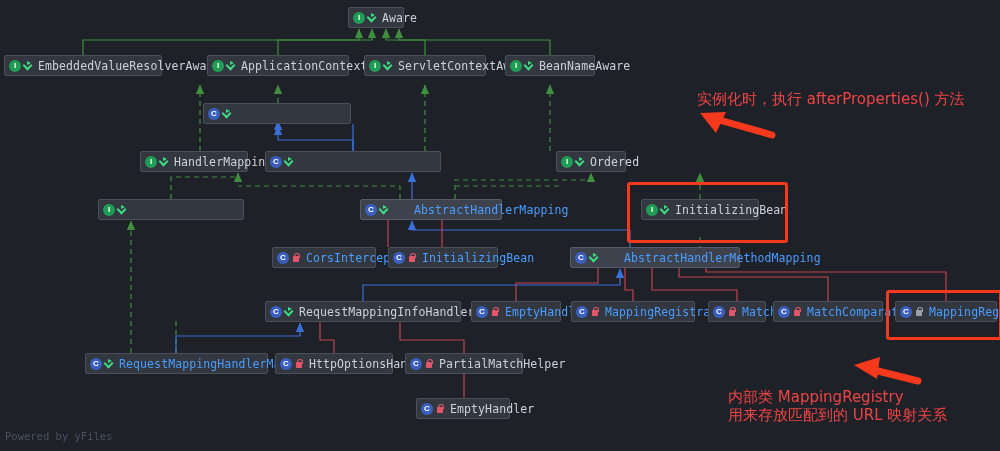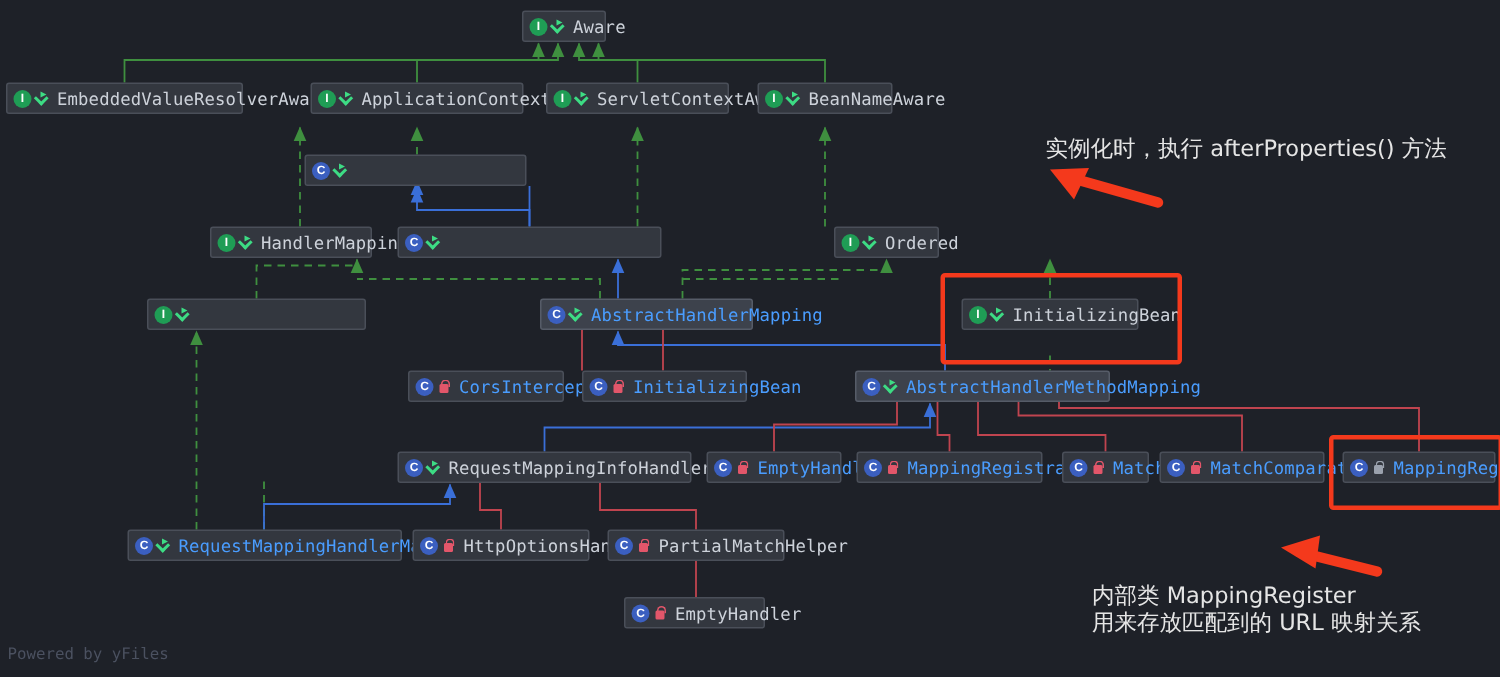--- a/index.html
+++ b/index.html
@@ -4,42 +4,42 @@
 <style>
   html,body{margin:0;padding:0;background:#1e2128;}
   #stage{position:relative;width:1000px;height:451px;background:#1e2128;overflow:hidden;
          font-family:"DejaVu Sans Mono","Liberation Mono",monospace;}
   #edges{position:absolute;left:0;top:0;width:1000px;height:451px;}
   .node{position:absolute;display:flex;align-items:center;box-sizing:border-box;
         height:21px;padding:0 7px 0 4px;border-radius:2px;
         background:#33373f;border:1px solid #4a4f59;white-space:nowrap;z-index:5;}
   .node.sel{background:#3d424c;border-color:#565c68;}
   .node .lbl{font-size:11.5px;letter-spacing:.1px;color:#cdd2da;}
-  .node.sel .lbl{color:#4a9dff;}
+  .node.sel .lbl{color:#4a9dff;margin-left:20px;}
   .node.bluetext .lbl{color:#4a9dff;}
   .ic{width:12px;height:12px;border-radius:50%;margin-right:2px;flex:none;
       display:flex;align-items:center;justify-content:center;
       font-size:8px;font-weight:bold;color:#fff;font-family:"Liberation Sans",sans-serif;}
   .ic.i{background:#1f9d55;}
   .ic.c{background:#3b5fc0;}
   .mk{width:10px;height:12px;margin-right:5px;flex:none;position:relative;}
   .mk.hook::before{content:"";position:absolute;left:1px;top:2px;width:5px;height:5px;
        border-left:2px solid #3ddc84;border-bottom:2px solid #3ddc84;transform:rotate(-45deg);}
   .mk.hook::after{content:"";position:absolute;left:4px;top:1px;width:0;height:0;
        border-left:4px solid #3ddc84;border-top:2px solid transparent;border-bottom:2px solid transparent;}
   .mk.lock::before{content:"";position:absolute;left:2px;top:4px;width:6px;height:6px;
        background:#e2566a;border-radius:1px;}
   .mk.lock::after{content:"";position:absolute;left:3px;top:1px;width:4px;height:4px;
        border:1.5px solid #e2566a;border-bottom:none;border-radius:3px 3px 0 0;}
   .mk.lockg::before{content:"";position:absolute;left:2px;top:4px;width:6px;height:6px;
        background:#9aa1ad;border-radius:1px;}
   .mk.lockg::after{content:"";position:absolute;left:3px;top:1px;width:4px;height:4px;
        border:1.5px solid #9aa1ad;border-bottom:none;border-radius:3px 3px 0 0;}
   .hl{position:absolute;border:3px solid #f4391c;border-radius:3px;z-index:6;}
-  .ann{position:absolute;color:#e5e5e5;font-size:15px;line-height:21px;z-index:7;
+  .ann{position:absolute;color:#ef4444;font-size:15px;line-height:21px;z-index:7;
        font-family:"DejaVu Sans","Liberation Sans",sans-serif;white-space:pre;}
   .wm{position:absolute;left:5px;top:430px;color:#4b5160;font-size:10.5px;z-index:7;}
 </style>
 </head>
 <body>
 
 <div id="stage">
 
   <svg id="edges">
     <defs>
@@ -256,18 +256,18 @@
         <span class="mk lock"></span>
         <span class="lbl">EmptyHandler</span>
       </div>
     </div>
   <div id="hl-layer">
       <div class="hl" style="left: 627px; top: 182px; width: 155px; height: 55px;"></div>
       <div class="hl" style="left: 886px; top: 290px; width: 110px; height: 44px;"></div>
     </div>
   <div id="ann-layer">
       <div class="ann" style="left: 697px; top: 89px;">实例化时，执行 afterProperties() 方法</div>
-      <div class="ann" style="left: 728px; top: 387px;">内部类 MappingRegister</div>
+      <div class="ann" style="left: 728px; top: 387px;">内部类 MappingRegistry</div>
       <div class="ann" style="left: 728px; top: 405px; text-align: center;">用来存放匹配到的 URL 映射关系</div>
     </div>
 
   <div class="wm">Powered by yFiles</div>
 </div>
 
 </body></html>

